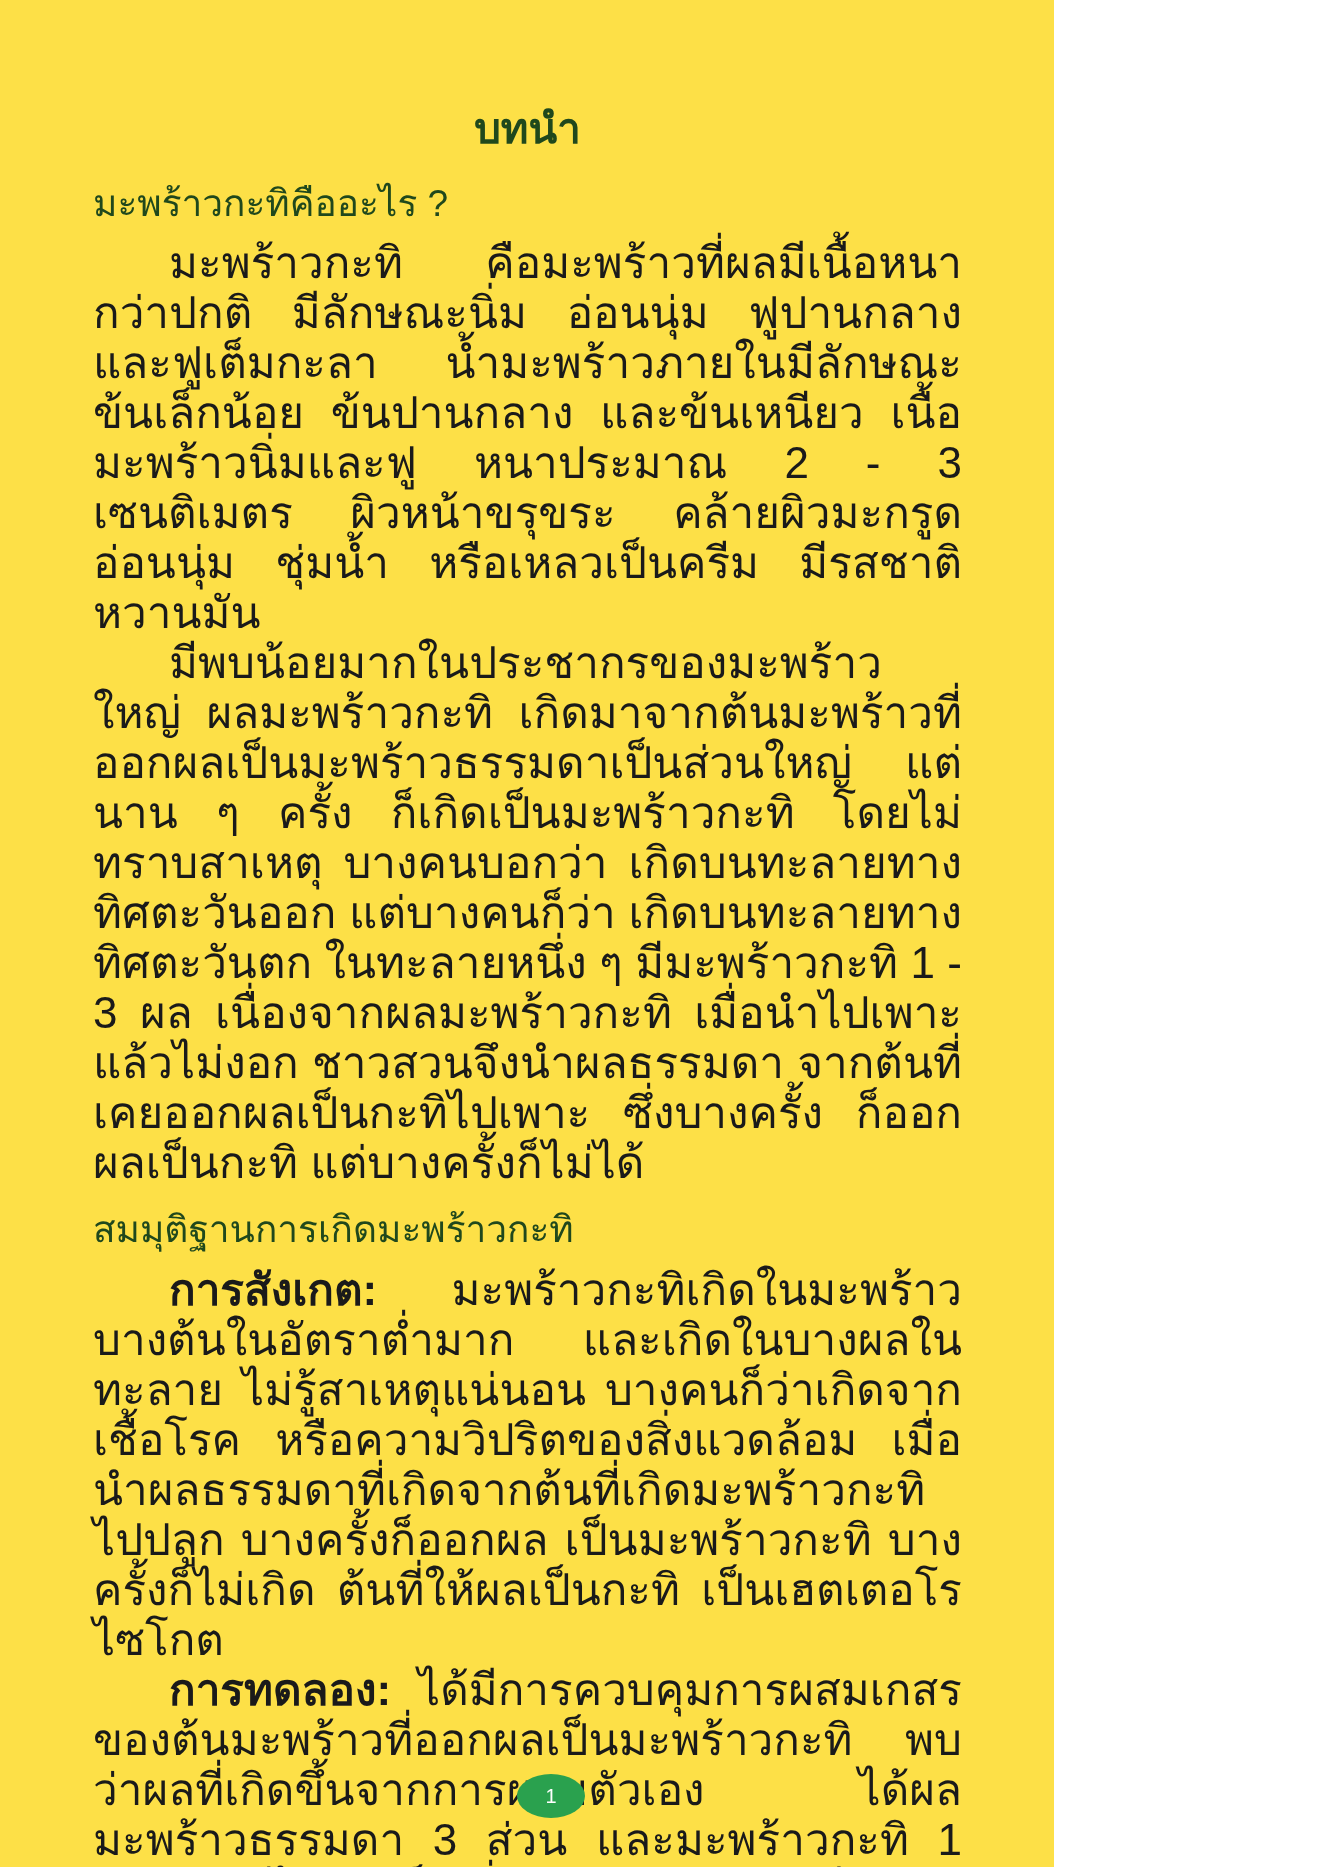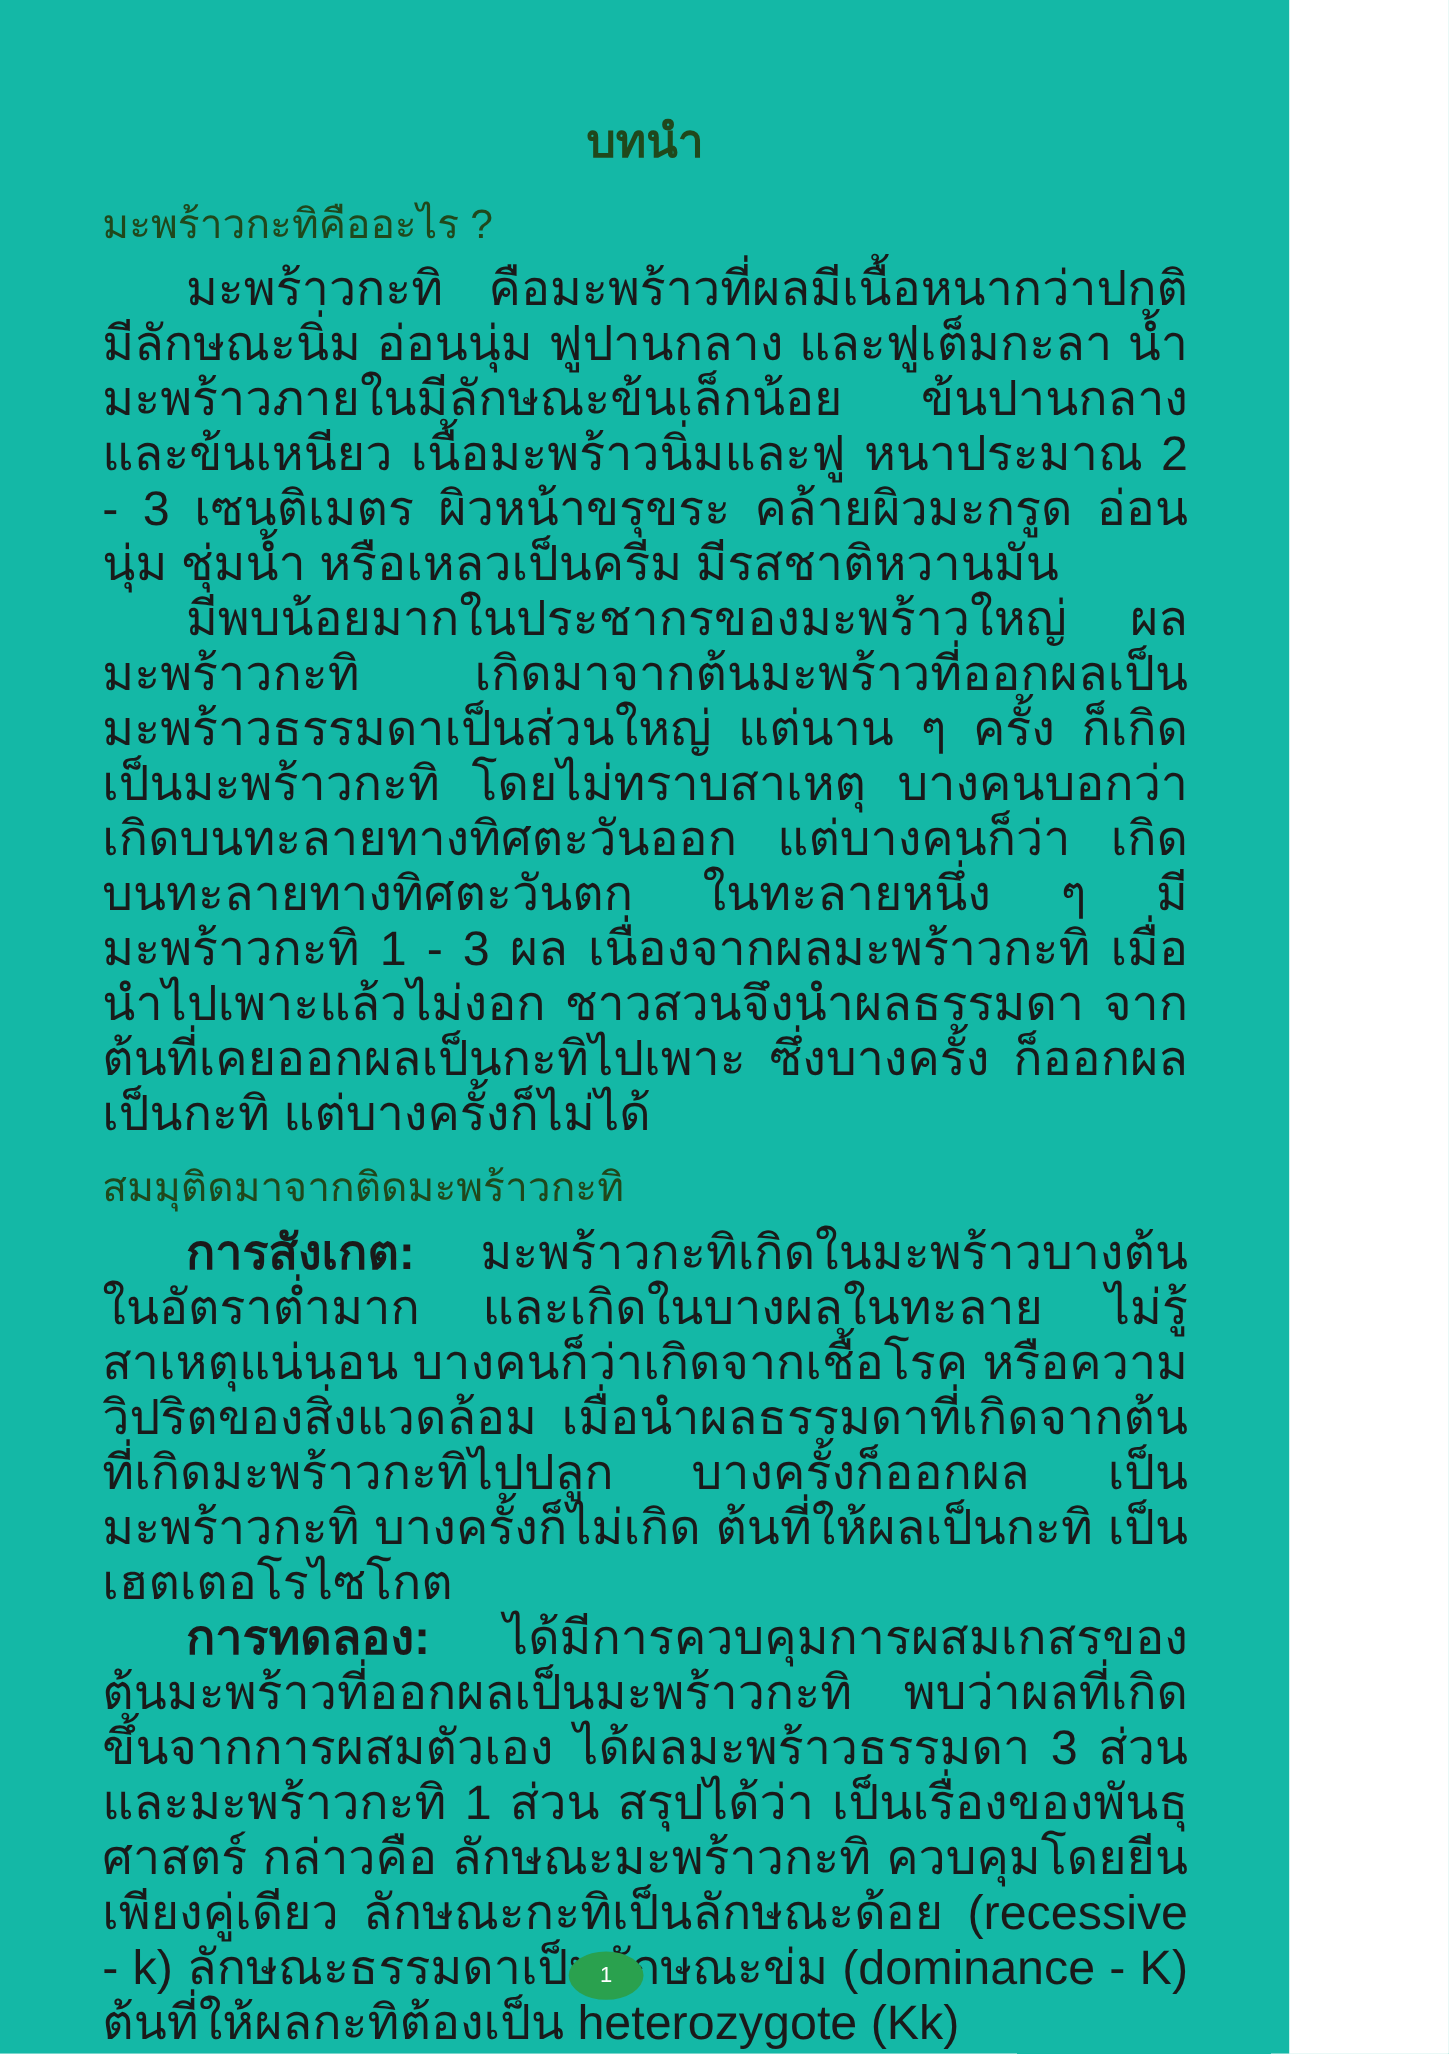--- a/index.html
+++ b/index.html
@@ -2,23 +2,23 @@
 <html lang="th" style="--heading: #20481c; --body-text: #1a1a1a; --page-badge: #2aa14e; --page-badge-text: #ffffff;"><head>
 <meta charset="utf-8">
 <style>
   html, body {
     margin: 0;
     padding: 0;
     background: #ffffff;
   }
   .canvas {
     position: relative;
-    width: 1172px;
+    width: 1054px;
     height: 1867px;
-    background: #14b8a6;
+    background: #fde047;
     overflow: hidden;
     font-family: "Liberation Sans", sans-serif;
   }
   .page {
     padding: 104px 92px 0 93px;
   }
   h1.doc-title {
     margin: 0 0 26px 0;
     text-align: center;
     font-size: 42px;
@@ -70,21 +70,21 @@
     <section>
       <h2 class="sec-heading">มะพร้าวกะทิคืออะไร ?</h2>
       <p class="body-para"><span>มะพร้าวกะทิ คือมะพร้าวที่ผลมีเนื้อหนากว่าปกติ มีลักษณะนิ่ม อ่อนนุ่ม ฟูปานกลาง และฟูเต็มกะลา น้ำมะพร้าวภายในมีลักษณะข้นเล็กน้อย ข้นปานกลาง และข้นเหนียว เนื้อมะพร้าวนิ่มและฟู หนาประมาณ 2 - 3 เซนติเมตร ผิวหน้าขรุขระ คล้ายผิวมะกรูด อ่อนนุ่ม ชุ่มน้ำ หรือเหลวเป็นครีม มีรสชาติหวานมัน</span></p>
     </section>
 
     <section>
       <p class="body-para"><span>มีพบน้อยมากในประชากรของมะพร้าวใหญ่  ผลมะพร้าวกะทิ เกิดมาจากต้นมะพร้าวที่ออกผลเป็นมะพร้าวธรรมดาเป็นส่วนใหญ่ แต่นาน ๆ ครั้ง ก็เกิดเป็นมะพร้าวกะทิ โดยไม่ทราบสาเหตุ บางคนบอกว่า เกิดบนทะลายทางทิศตะวันออก แต่บางคนก็ว่า เกิดบนทะลายทางทิศตะวันตก ในทะลายหนึ่ง ๆ มีมะพร้าวกะทิ 1 - 3 ผล เนื่องจากผลมะพร้าวกะทิ เมื่อนำไปเพาะแล้วไม่งอก ชาวสวนจึงนำผลธรรมดา จากต้นที่เคยออกผลเป็นกะทิไปเพาะ ซึ่งบางครั้ง ก็ออกผลเป็นกะทิ แต่บางครั้งก็ไม่ได้</span></p>
     </section>
 
     <section>
-      <h2 class="sec-heading">สมมุติดมาจากติดมะพร้าวกะทิ</h2>
+      <h2 class="sec-heading">สมมุติฐานการเกิดมะพร้าวกะทิ</h2>
       <p class="body-para"><span class="lead">การสังเกต:</span> <span>มะพร้าวกะทิเกิดในมะพร้าวบางต้นในอัตราต่ำมาก และเกิดในบางผลในทะลาย ไม่รู้สาเหตุแน่นอน บางคนก็ว่าเกิดจากเชื้อโรค หรือความวิปริตของสิ่งแวดล้อม เมื่อนำผลธรรมดาที่เกิดจากต้นที่เกิดมะพร้าวกะทิไปปลูก บางครั้งก็ออกผล เป็นมะพร้าวกะทิ บางครั้งก็ไม่เกิด ต้นที่ให้ผลเป็นกะทิ เป็นเฮตเตอโรไซโกต</span></p>
       <p class="body-para"><span class="lead">การทดลอง:</span> <span>ได้มีการควบคุมการผสมเกสรของต้นมะพร้าวที่ออกผลเป็นมะพร้าวกะทิ พบว่าผลที่เกิดขึ้นจากการผสมตัวเอง ได้ผลมะพร้าวธรรมดา 3 ส่วน และมะพร้าวกะทิ 1 ส่วน สรุปได้ว่า เป็นเรื่องของพันธุศาสตร์  กล่าวคือ ลักษณะมะพร้าวกะทิ ควบคุมโดยยีนเพียงคู่เดียว ลักษณะกะทิเป็นลักษณะด้อย (recessive - k) ลักษณะธรรมดาเป็นลักษณะข่ม (dominance - K) ต้นที่ให้ผลกะทิต้องเป็น heterozygote (Kk)</span></p>
     </section>
 
   </div>
 
   <div class="page-badge">
     <span>1</span>
   </div>
 </div>

